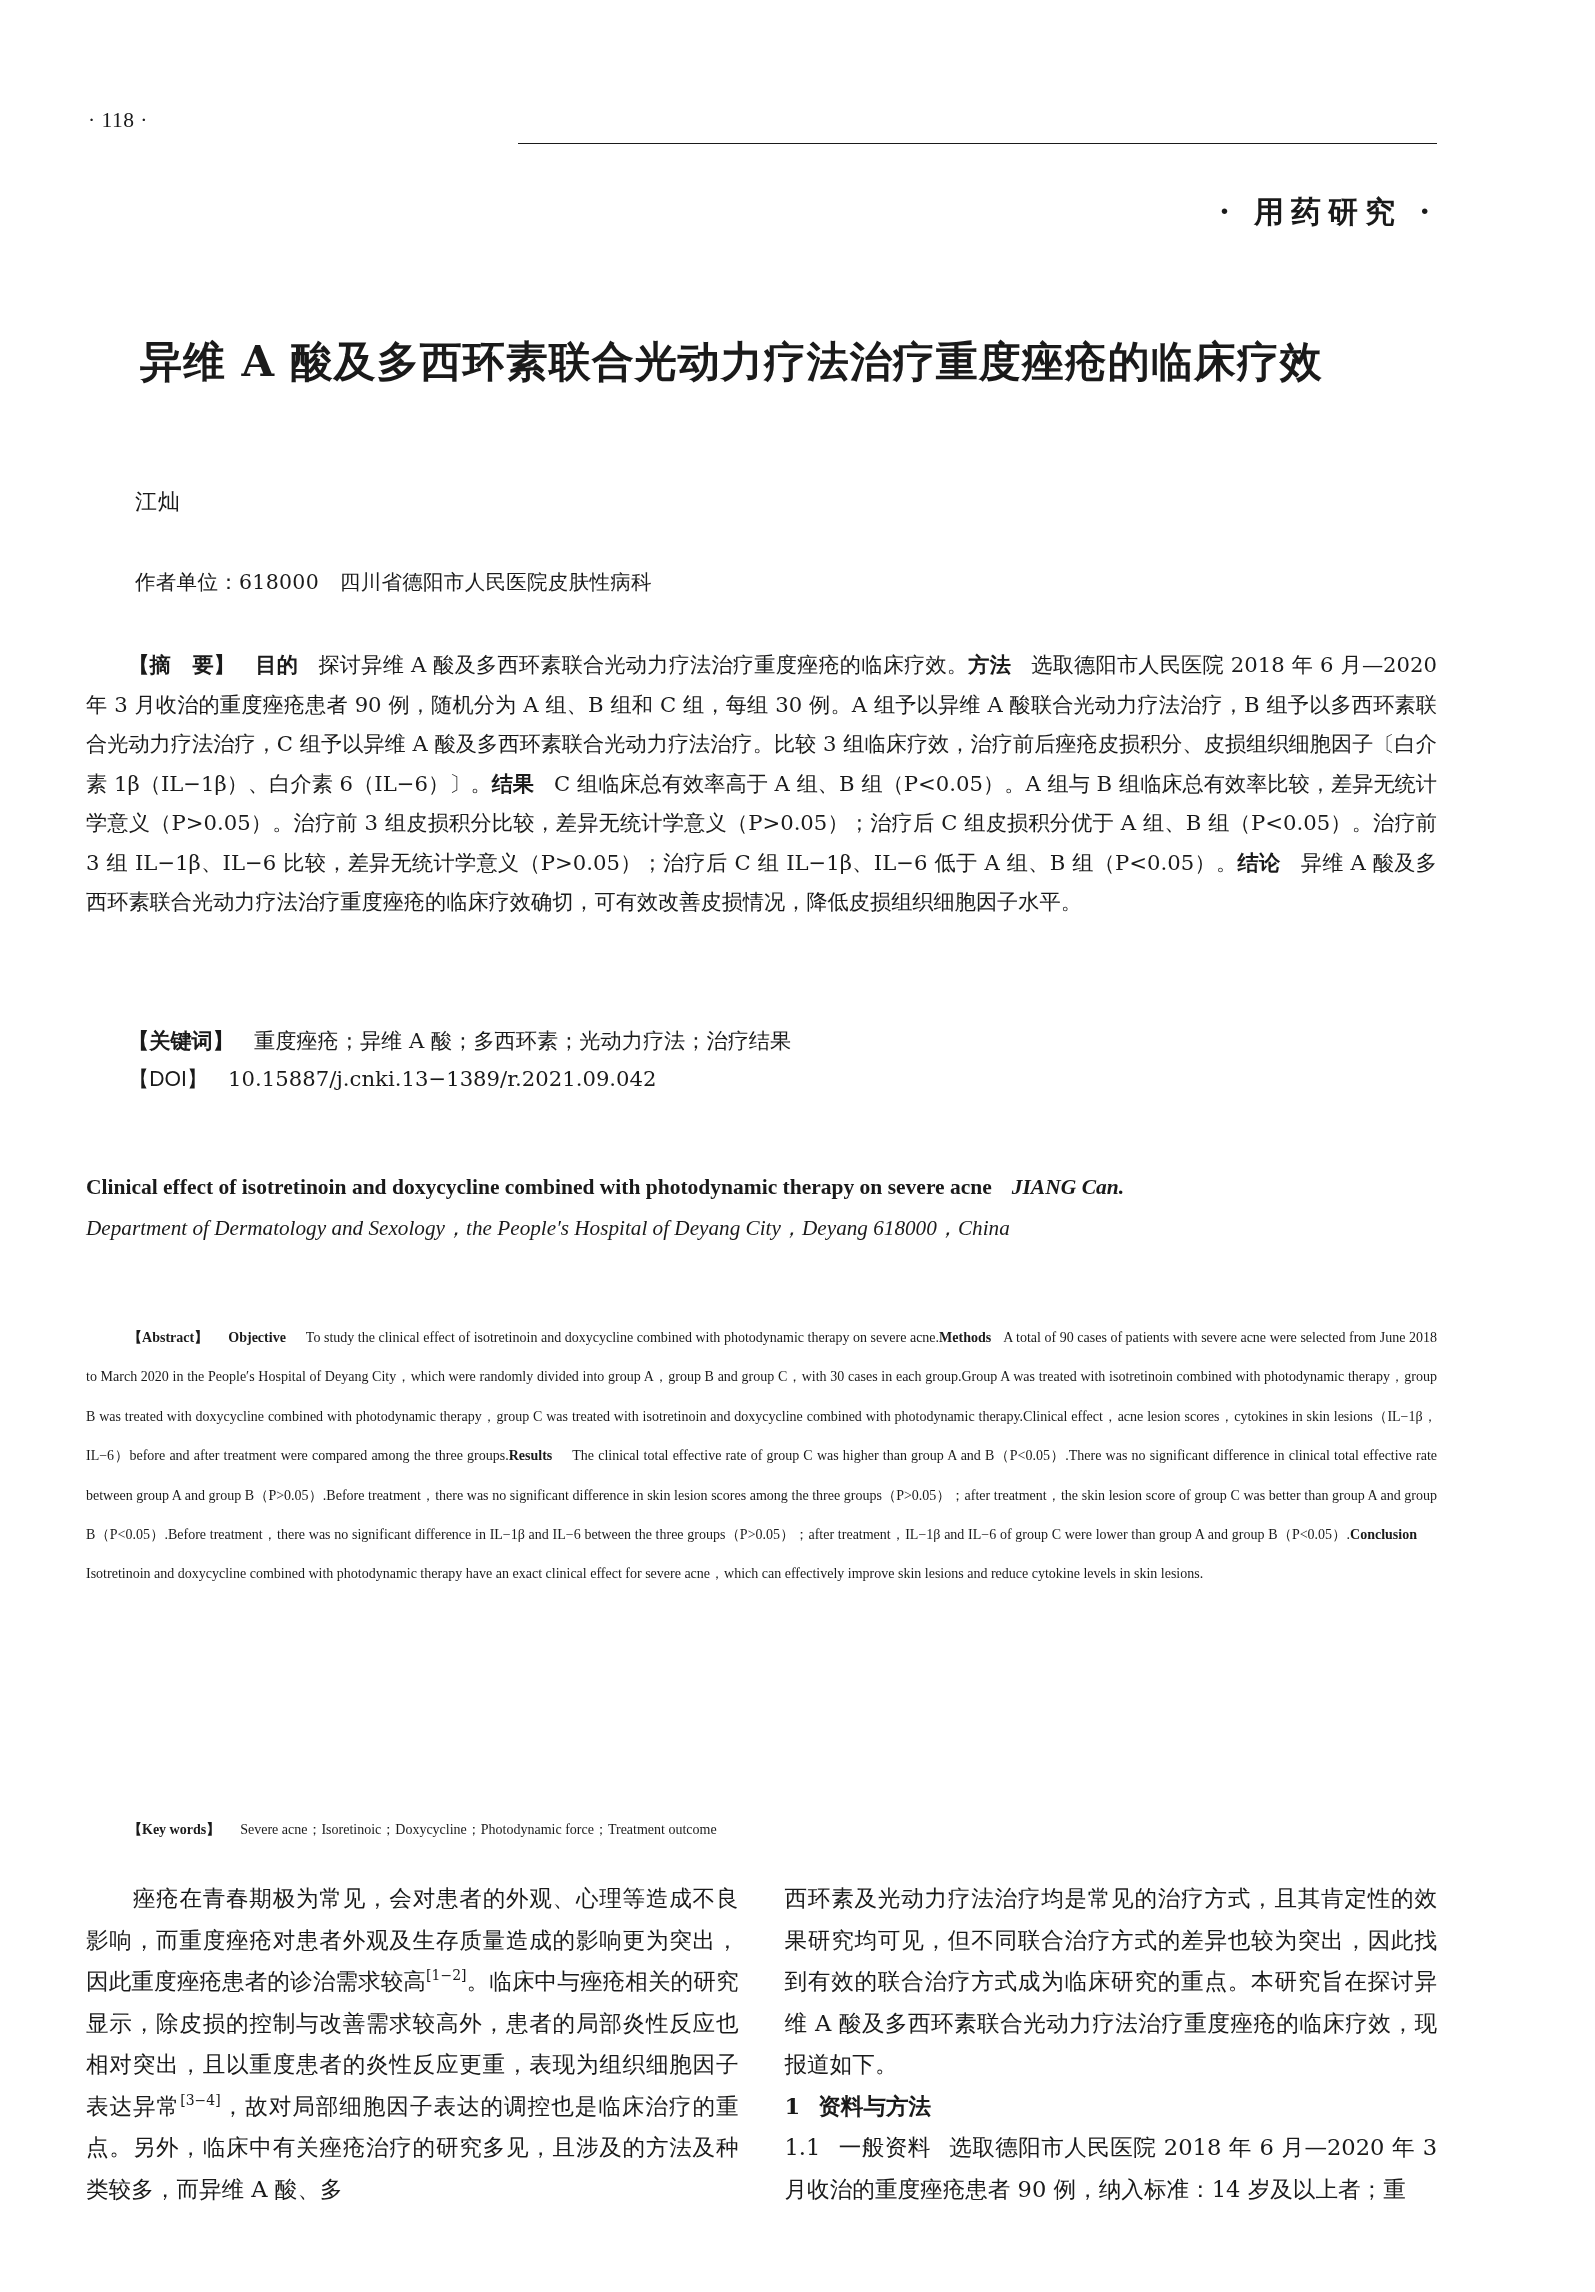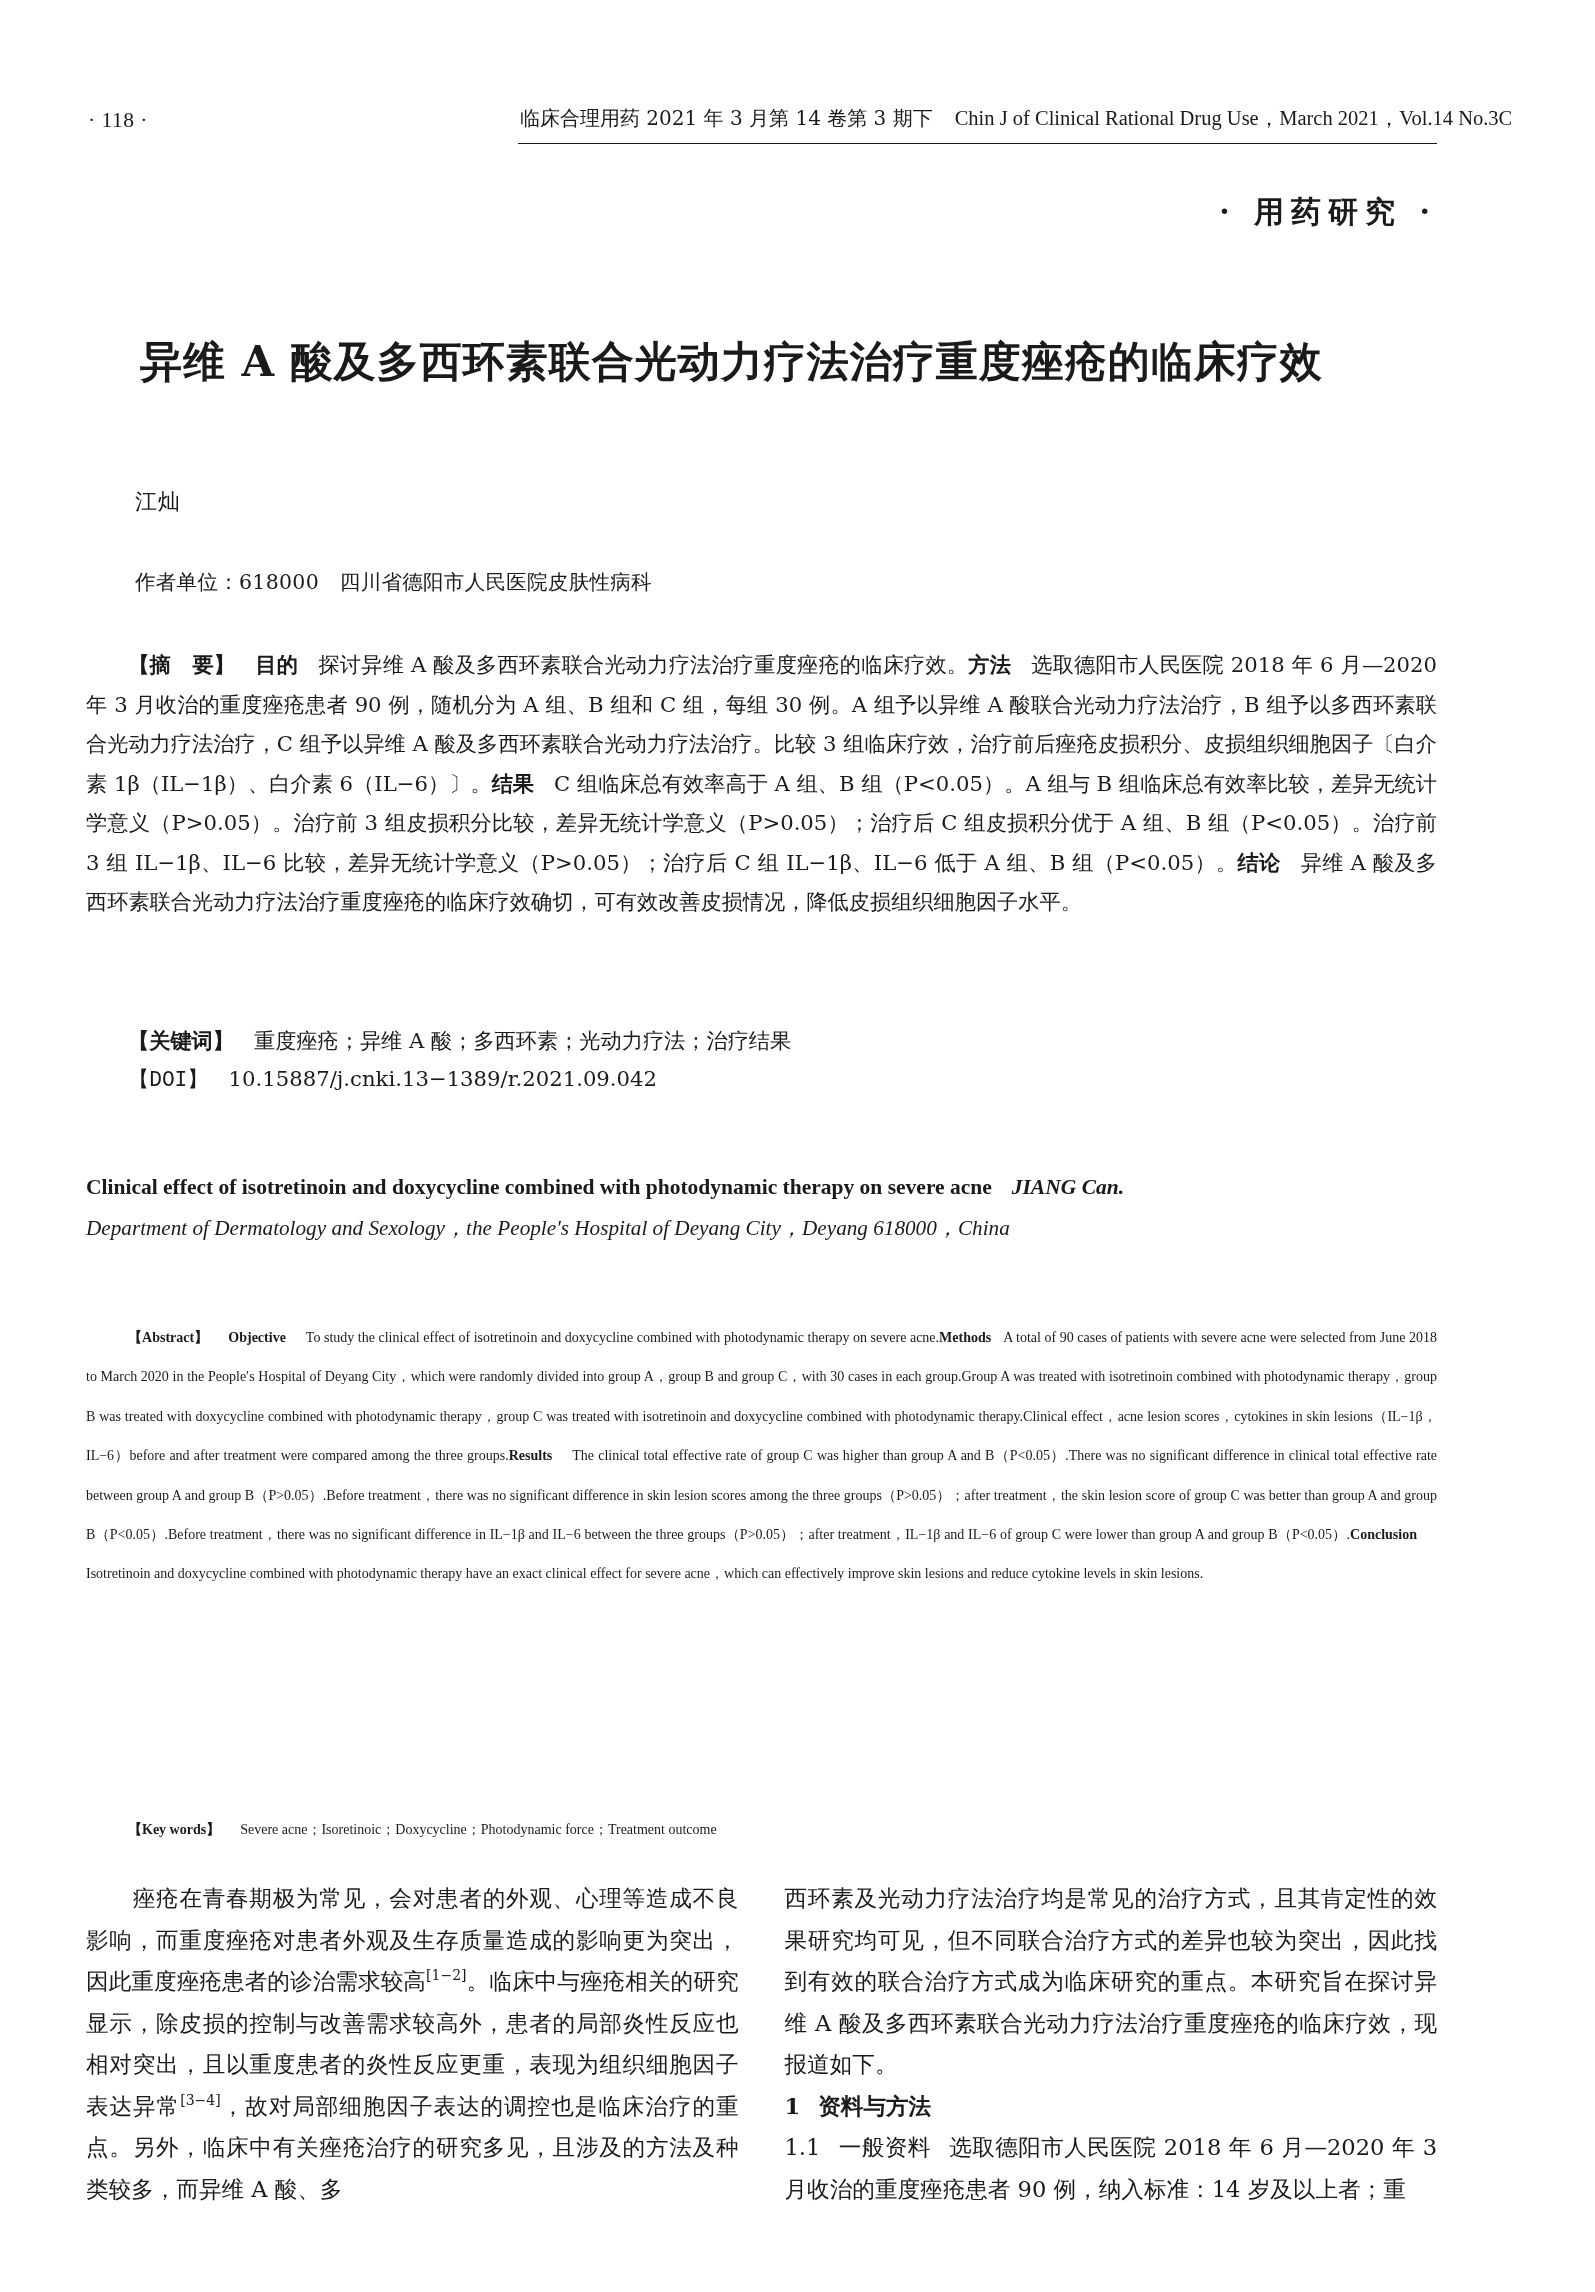--- a/index.html
+++ b/index.html
@@ -125,21 +125,21 @@
     position: absolute;
     left: 86px;
     right: 84px;
     top: 1022px;
     font-family: "DejaVu Serif", serif;
     font-size: 21.2px;
     line-height: 38px;
   }
   .kw-row { white-space: nowrap; }
   .kw-lead { font-weight: 700; }
-  .kw-doi-lead { font-family: Liberation Mono, monospace; }
+  .kw-doi-lead { font-family: Liberation Sans, sans-serif; }
 
   
   .en-title {
     position: absolute;
     left: 86px;
     right: 84px;
     top: 1168px;
     font-size: 21.5px;
     line-height: 39px;
     font-weight: 700;
@@ -208,21 +208,20 @@
     line-height: 0;
   }
 </style>
 </head>
 <body>
 
 <div class="page">
 
   <div class="runhead">
     <div class="folio">· 118 ·</div>
-    <div class="runhead-text"><span class="cn">临床合理用药 2021 年 3 月第 14 卷第 3 期下</span><span class="gap"></span><span>Chin J of Clinical Rational Drug Use，March 2021，Vol.14 No.3C</span></div>
     <div class="runhead-rule"></div>
   </div>
 
   <div class="colhead">· 用药研究 ·</div>
 
   <h1 class="title">异维 A 酸及多西环素联合光动力疗法治疗重度痤疮的临床疗效</h1>
 
   <div class="author">江灿</div>
   <div class="affil">作者单位：618000　四川省德阳市人民医院皮肤性病科</div>
 

